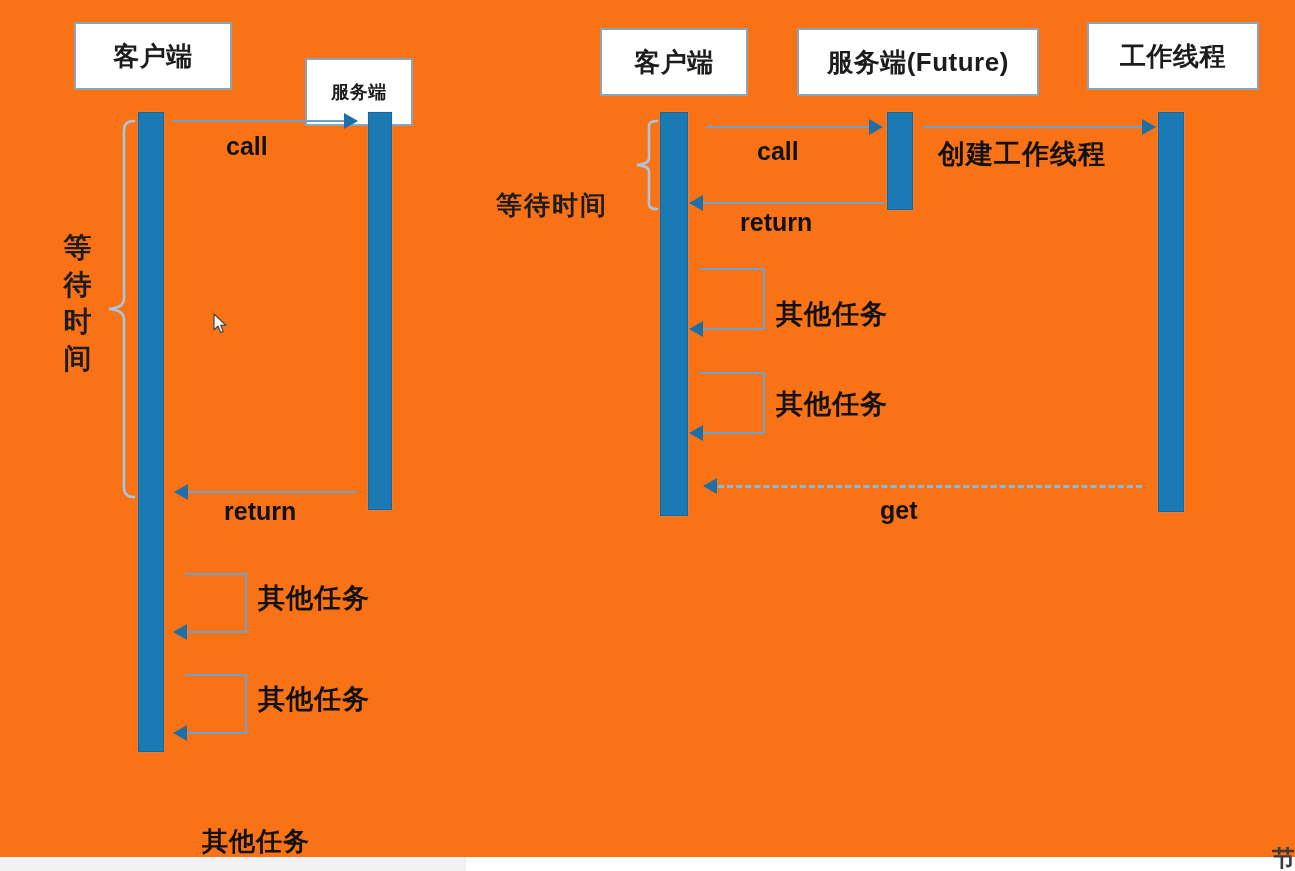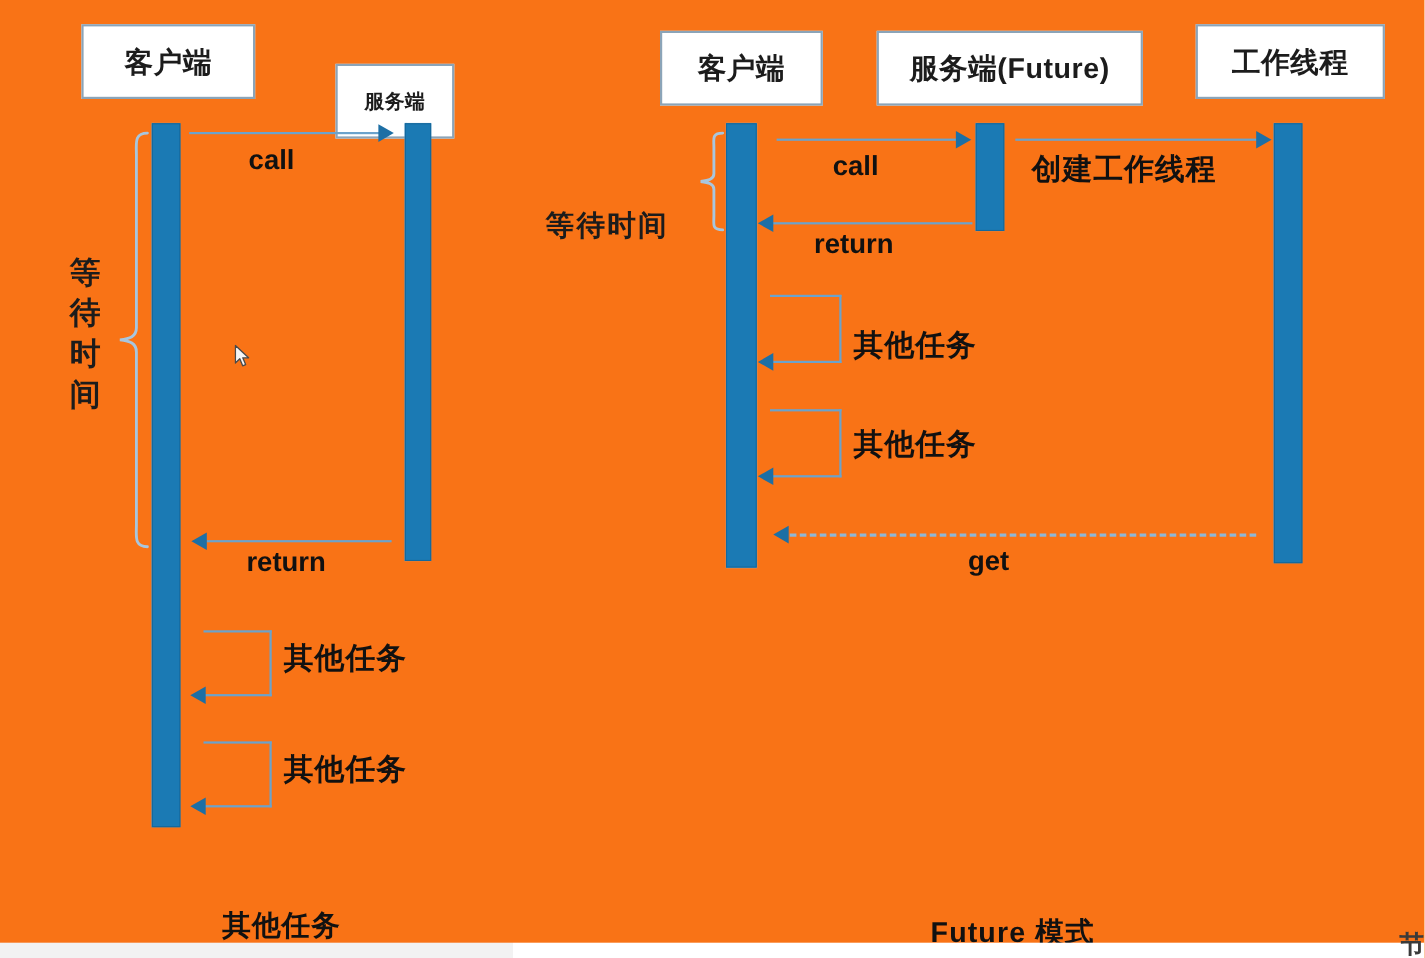--- a/index.html
+++ b/index.html
@@ -228,21 +228,20 @@
   <div class="selfloop-label" style="left:776px; top:296px; font-size:27px;">其他任务</div>
 
   <div class="selfloop" style="left:700px; top:372px; width:65px; height:62px;"></div>
   <div class="arrow-head left" style="left:689px; top:425px;"></div>
   <div class="selfloop-label" style="left:776px; top:386px; font-size:27px;">其他任务</div>
 
   <div class="msg-line dashed" style="left:718px; top:485px; width:424px;"></div>
   <div class="arrow-head left" style="left:703px; top:478px;"></div>
   <div class="msg-label" style="left:880px; top:496px; font-size:25px;text-align:center;">get</div>
 
-  <div class="caption" style="left:846px; top:830px; font-size:26px;">Future 模式</div>
 
   <div class="page-fold"></div>
 
   <div class="edge-glyph" style="left:1272px; top:843px; width:22px; height:26px; font-size:24px;">节</div>
 
   <div class="cursor" style="left:213px; top:313px;">
     <svg width="16" height="22" viewBox="0 0 16 22">
       <path d="M1 1 L1 17 L5 13.2 L7.6 19.6 L10.3 18.4 L7.7 12.3 L13 12.3 Z" fill="#f5f5f5" stroke="#4a4a4a" stroke-width="1.2" stroke-linejoin="round"></path>
     </svg>
   </div>

